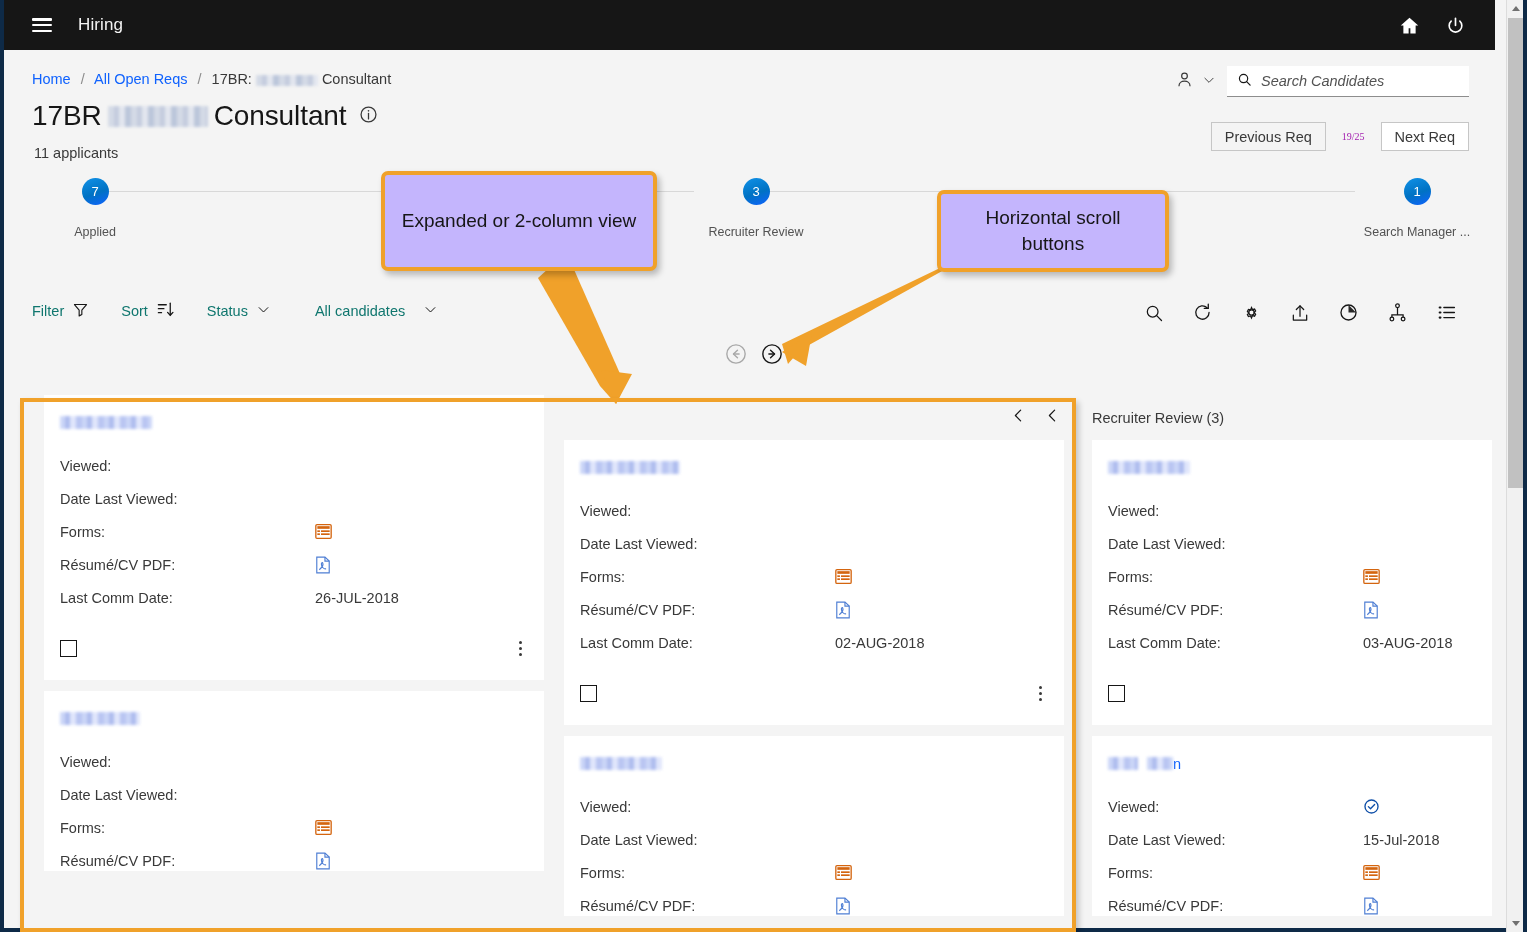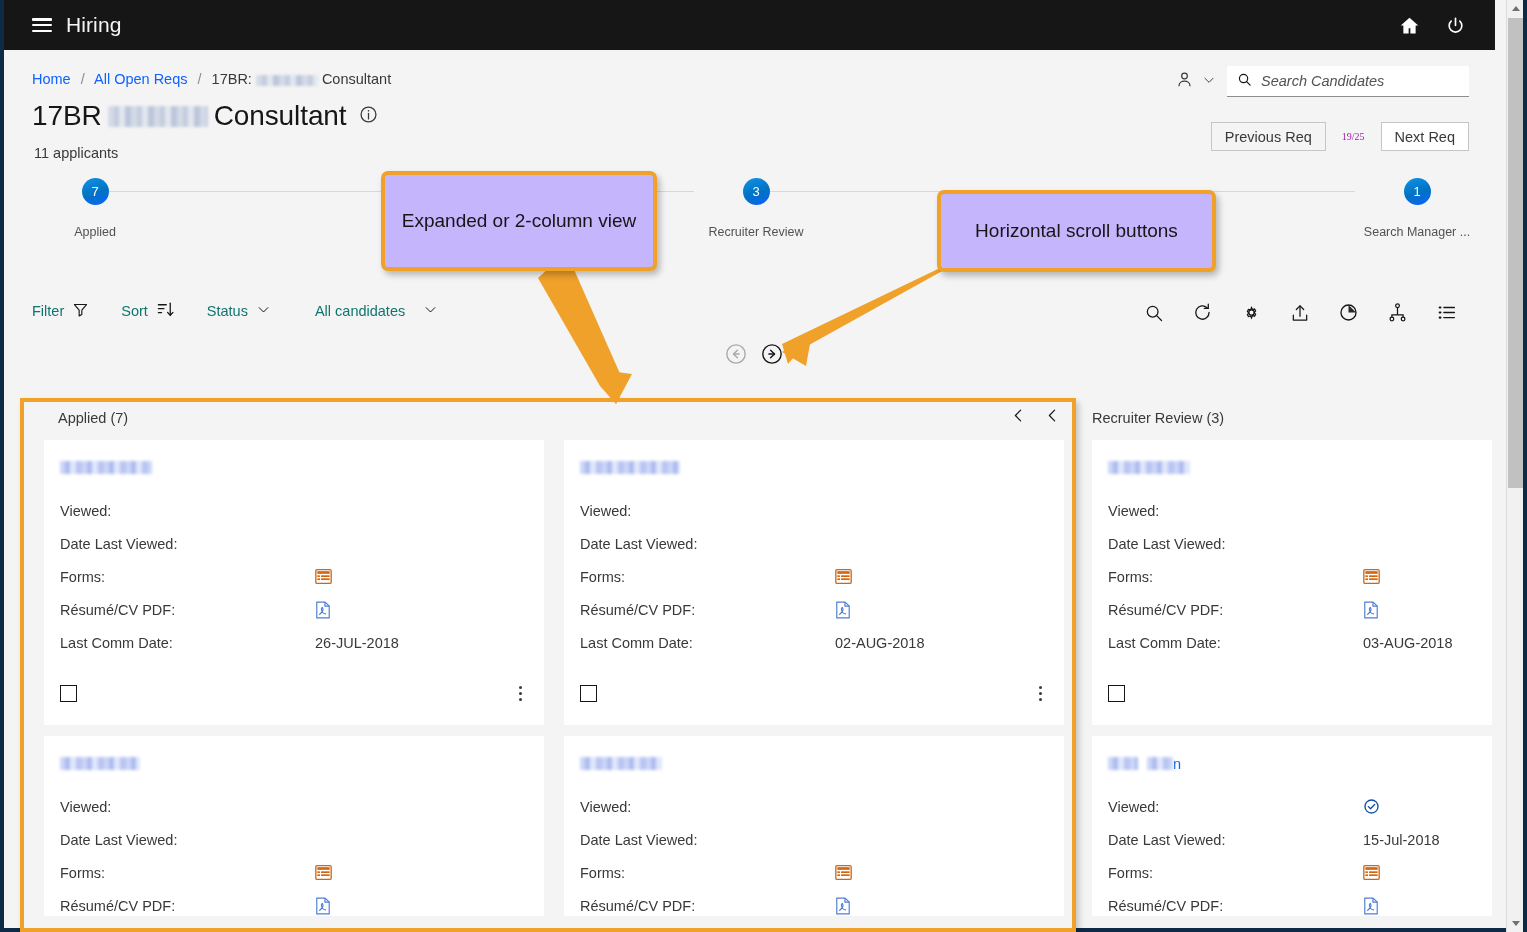--- a/index.html
+++ b/index.html
@@ -21,21 +21,21 @@
   .frame-right { position:absolute; right:0; top:0; width:4px; height:932px; background:#0e2a47; }
   .frame-bottom { position:absolute; left:0; bottom:0; width:1527px; height:4px; background:#0e2a47; }
 
   
   .topbar {
     position: absolute; left: 4px; top: 0; width: 1491px; height: 50px;
     background: #161616; display: flex; align-items: center;
   }
   .hamburger { width: 20px; height: 14px; margin-left: 28px; display:flex; flex-direction:column; justify-content:space-between; }
   .hamburger i { display:block; height:2.5px; background:#fff; border-radius:1px; }
-  .topbar-title { color:#f4f4f4; font-size:21px; margin-left:14px; letter-spacing:.1px; }
+  .topbar-title { color:#f4f4f4; font-size:17px; margin-left:26px; letter-spacing:.1px; }
   .topbar-right { margin-left:auto; display:flex; align-items:center; gap:26px; margin-right:30px; }
   .topbar-right svg { display:block; }
 
   
   .page { position:absolute; left:4px; top:50px; width:1491px; height:878px; background:#f4f4f4; }
 
   .breadcrumb { position:absolute; left:28px; top:21px; font-size:14.5px; color:#393939; }
   .breadcrumb a { color:#0f62fe; text-decoration:none; }
   .breadcrumb .sep { color:#8d8d8d; margin:0 6px; }
   .redact {
@@ -341,21 +341,20 @@
         <circle cx="12" cy="12" r="10"></circle>
           <path d="M10.4 7.8L14.8 12l-4.4 4.2"></path>
           <path d="M14.6 12h-6"></path>
       </svg>
     </span>
   </div>
 
   <div class="board">
 
     <div class="col" style="left:16px;width:500px;">
-      <div class="col-head">Applied (7)</div>
       <div class="card" style="width:500px;height:285px;">
         <div class="cand-name"><span class="redact-blue" style="width:92px;height:13px;"></span></div>
         <div class="row">
           <span class="k">Viewed:</span>
           <span class="v"></span>
         </div>
         <div class="row">
           <span class="k">Date Last Viewed:</span>
           <span class="v"></span>
         </div>
@@ -611,21 +610,21 @@
     <polygon points="940,268 962,260 800,350 788,364 782,344" fill="#f0a12a"></polygon>
     <polygon points="782,352 812,333 806,366" fill="#f0a12a"></polygon>
   </svg>
 
   <div class="hl-box" style="left:20px; top:398px; width:1056px; height:534px;"></div>
 
   <div class="callout" style="left:381px; top:171px; width:276px; height:100px;">
     <span>Expanded or 2-column view</span>
   </div>
 
-  <div class="callout" style="left:937px; top:190px; width:279px; height:82px;">
+  <div class="callout" style="left:937px; top:190px; width:232px; height:82px;">
     <span>Horizontal scroll buttons</span>
   </div>
 
   <div class="vsb">
     <div class="arrow up">
         <i></i>
       </div>
     <div class="thumb"></div>
     <div class="arrow dn">
         <i></i>

